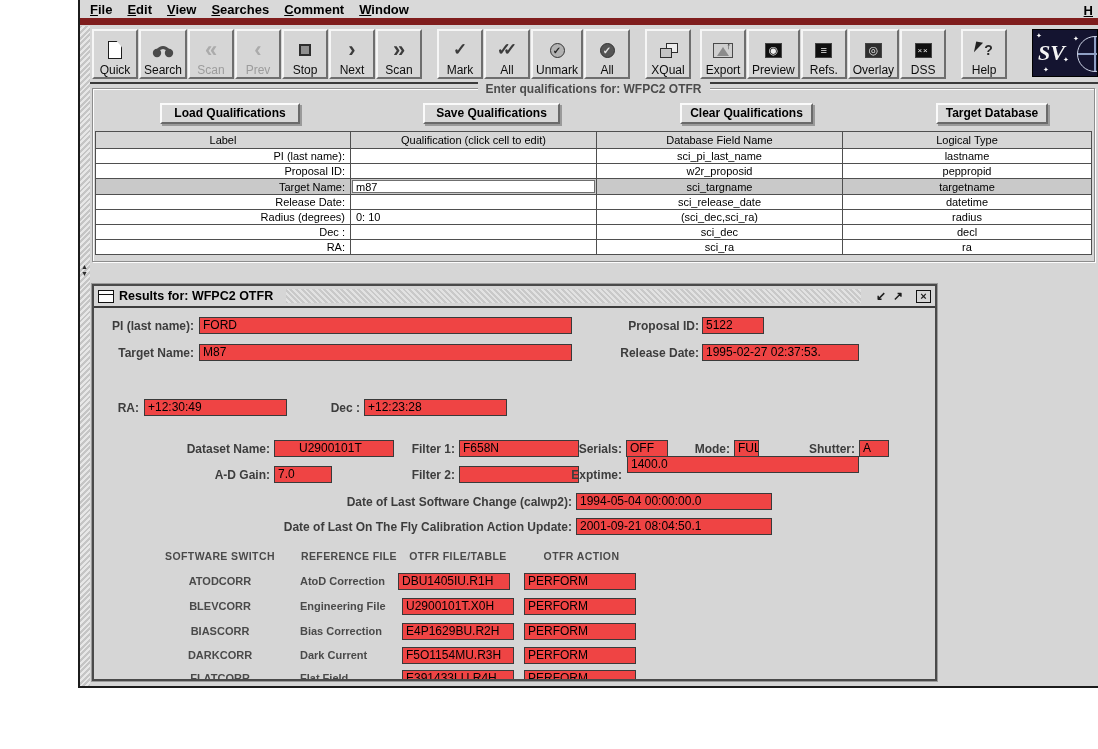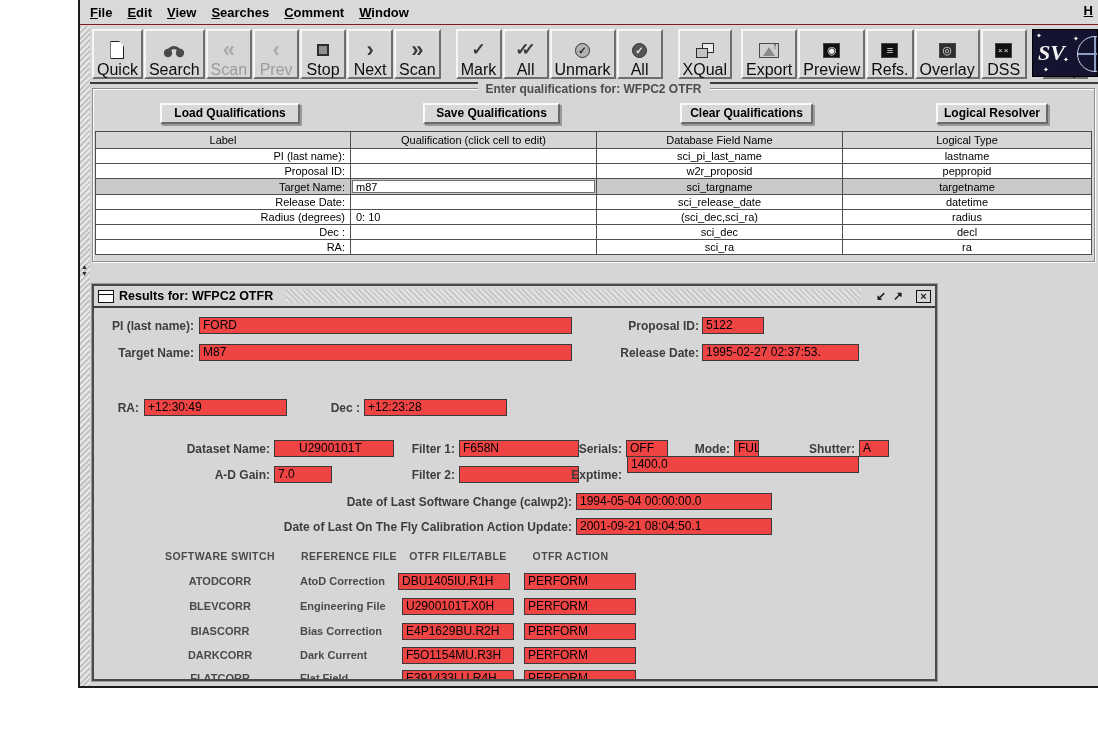--- a/index.html
+++ b/index.html
@@ -10,40 +10,40 @@
     -webkit-font-smoothing:none;
   }
   .app {
     position:absolute; left:78px; top:0; width:1020px; height:688px;
     background:#d6d6d6; border-left:2px solid #1c1c1c; border-bottom:2px solid #1c1c1c;
     overflow:hidden;
   }
   
   .menubar {
     position:absolute; top:0; left:0; right:0; height:25px; background:#d9d9d9;
-    border-bottom:1px solid #7f1d1d; display:flex; align-items:center;
+    border-bottom:7px solid #7f1d1d; display:flex; align-items:center;
     gap:15px; padding-left:10px; font-weight:bold; font-size:13px; color:#000;
   }
   .menu-item { display:inline-block; cursor:default; }
   .menu-item::first-letter { text-decoration:underline; }
   .menu-help { position:absolute; right:5px; top:3px; font-weight:bold; font-size:13px; }
   .menu-help::first-letter { text-decoration:underline; }
   
   .toolbar {
     position:absolute; top:26px; left:0; right:0; height:58px;
     border-bottom:2px solid #3a3a3a; display:flex; align-items:center; padding-left:12px;
   }
   .tb-group { display:flex; margin-right:14px; }
   .tb-btn {
     min-width:46px; height:50px; background:#d6d6d6; margin-right:1px;
     border:2px solid; border-color:#f6f6f6 #6e6e6e #6e6e6e #f6f6f6;
     display:flex; flex-direction:column; align-items:center; justify-content:flex-end;
     padding:2px 3px 1px;
   }
-  .tb-btn .cap { font-size:16px; color:#0d0d0d; line-height:12px; white-space:nowrap; }
+  .tb-btn .cap { font-size:12px; color:#0d0d0d; line-height:12px; white-space:nowrap; }
   .tb-btn.disabled .cap { color:#9c9c9c; }
   .ic { height:28px; display:flex; align-items:center; justify-content:center; }
   .g-chev { font-size:22px; font-weight:bold; color:#3c3c3c; line-height:22px; }
   .disabled .g-chev { color:#ababab; }
   .g-check { font-size:17px; font-weight:bold; color:#3c3c3c; line-height:18px; }
   .g-check.dbl { letter-spacing:-8px; padding-right:8px; }
   .pagebox {
     width:14px; height:18px; background:#fff; border:1.5px solid #1d1d1d;
     clip-path:polygon(0 0,62% 0,100% 35%,100% 100%,0 100%);
   }
@@ -307,21 +307,21 @@
     </div>
   </div>
 
   <div class="left-texture"></div>
 
   <div class="quals">
     <div class="quals-title">Enter qualifications for: WFPC2 OTFR</div>
     <div class="qbtn" style="left:67px;width:140px;">Load Qualifications</div>
     <div class="qbtn" style="left:330px;width:137px;">Save Qualifications</div>
     <div class="qbtn" style="left:587px;width:133px;">Clear Qualifications</div>
-    <div class="qbtn" style="left:843px;width:112px;">Logical Resolver</div>
+    <div class="qbtn" style="left:843px;width:112px;">Target Database</div>
 
     <div class="qtable-wrap">
       <table class="qtable">
         <colgroup>
             <col style="width:25.6%">
             <col style="width:24.7%">
             <col style="width:24.7%">
             <col style="width:25%">
           </colgroup>
         <tbody>
@@ -432,21 +432,21 @@
       <div class="vbox" style="left:533px;top:148px;width:232px;">1400.0</div>
 
       <span class="lbl" style="left:178px;width:300px;top:186px;">Date of Last Software Change (calwp2):</span>
       <div class="vbox" style="left:482px;top:185px;width:196px;">1994-05-04 00:00:00.0</div>
       <span class="lbl" style="left:108px;width:370px;top:211px;">Date of Last On The Fly Calibration Action Update:</span>
       <div class="vbox" style="left:482px;top:210px;width:196px;">2001-09-21 08:04:50.1</div>
 
       <span class="sw-h" style="left:56px;width:140px;top:242px;">SOFTWARE SWITCH</span>
       <span class="sw-h" style="left:200px;width:110px;top:242px;">REFERENCE FILE</span>
       <span class="sw-h" style="left:304px;width:120px;top:242px;">OTFR FILE/TABLE</span>
-      <span class="sw-h" style="left:419px;width:115px;top:242px;">OTFR ACTION</span>
+      <span class="sw-h" style="left:430px;width:115px;top:242px;">OTFR ACTION</span>
 
       <span class="sw-t center" style="left:56px;width:140px;top:267px;">ATODCORR</span>
       <span class="sw-t" style="left:206px;top:267px;">AtoD Correction</span>
       <div class="vbox" style="left:304px;top:265px;width:112px;">DBU1405IU.R1H</div>
       <div class="vbox" style="left:430px;top:265px;width:112px;">PERFORM</div>
 
       <span class="sw-t center" style="left:56px;width:140px;top:292px;">BLEVCORR</span>
       <span class="sw-t" style="left:206px;top:292px;">Engineering File</span>
       <div class="vbox" style="left:308px;top:290px;width:112px;">U2900101T.X0H</div>
       <div class="vbox" style="left:430px;top:290px;width:112px;">PERFORM</div>

